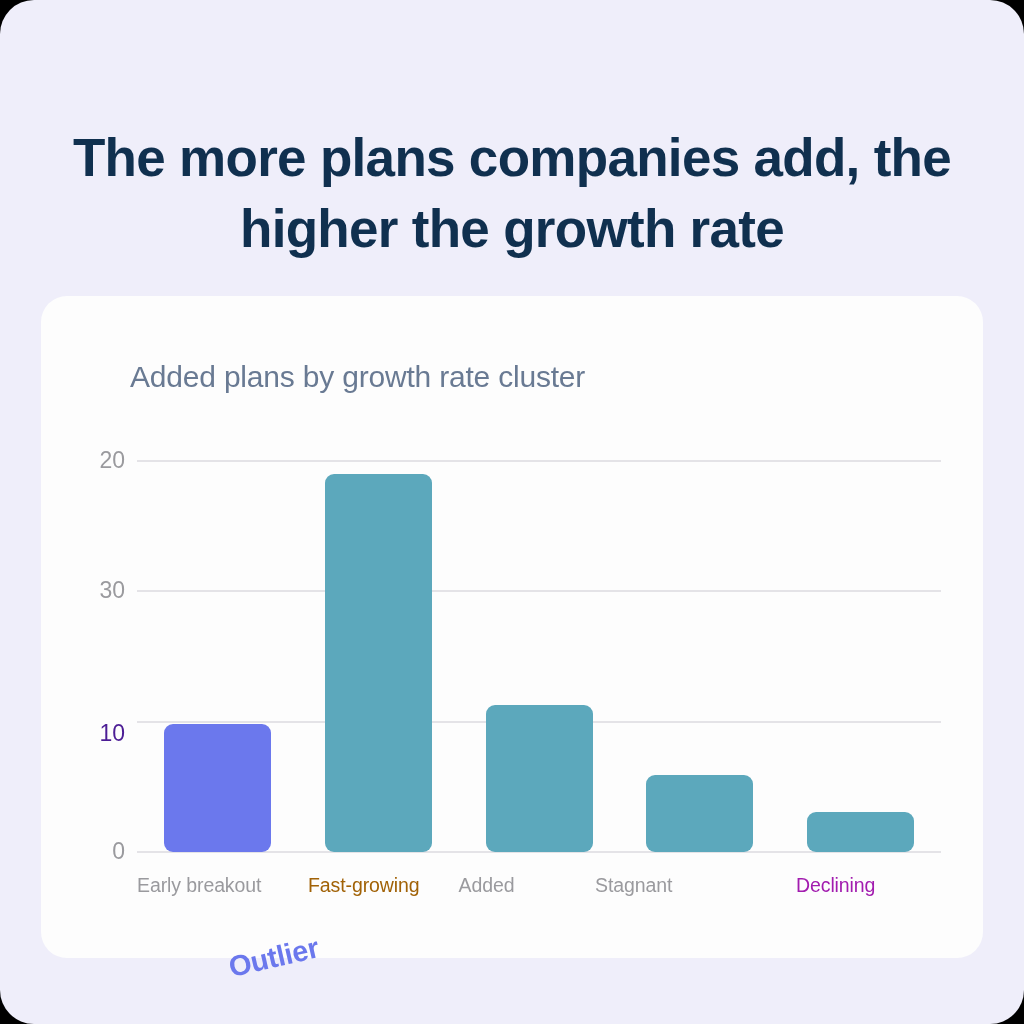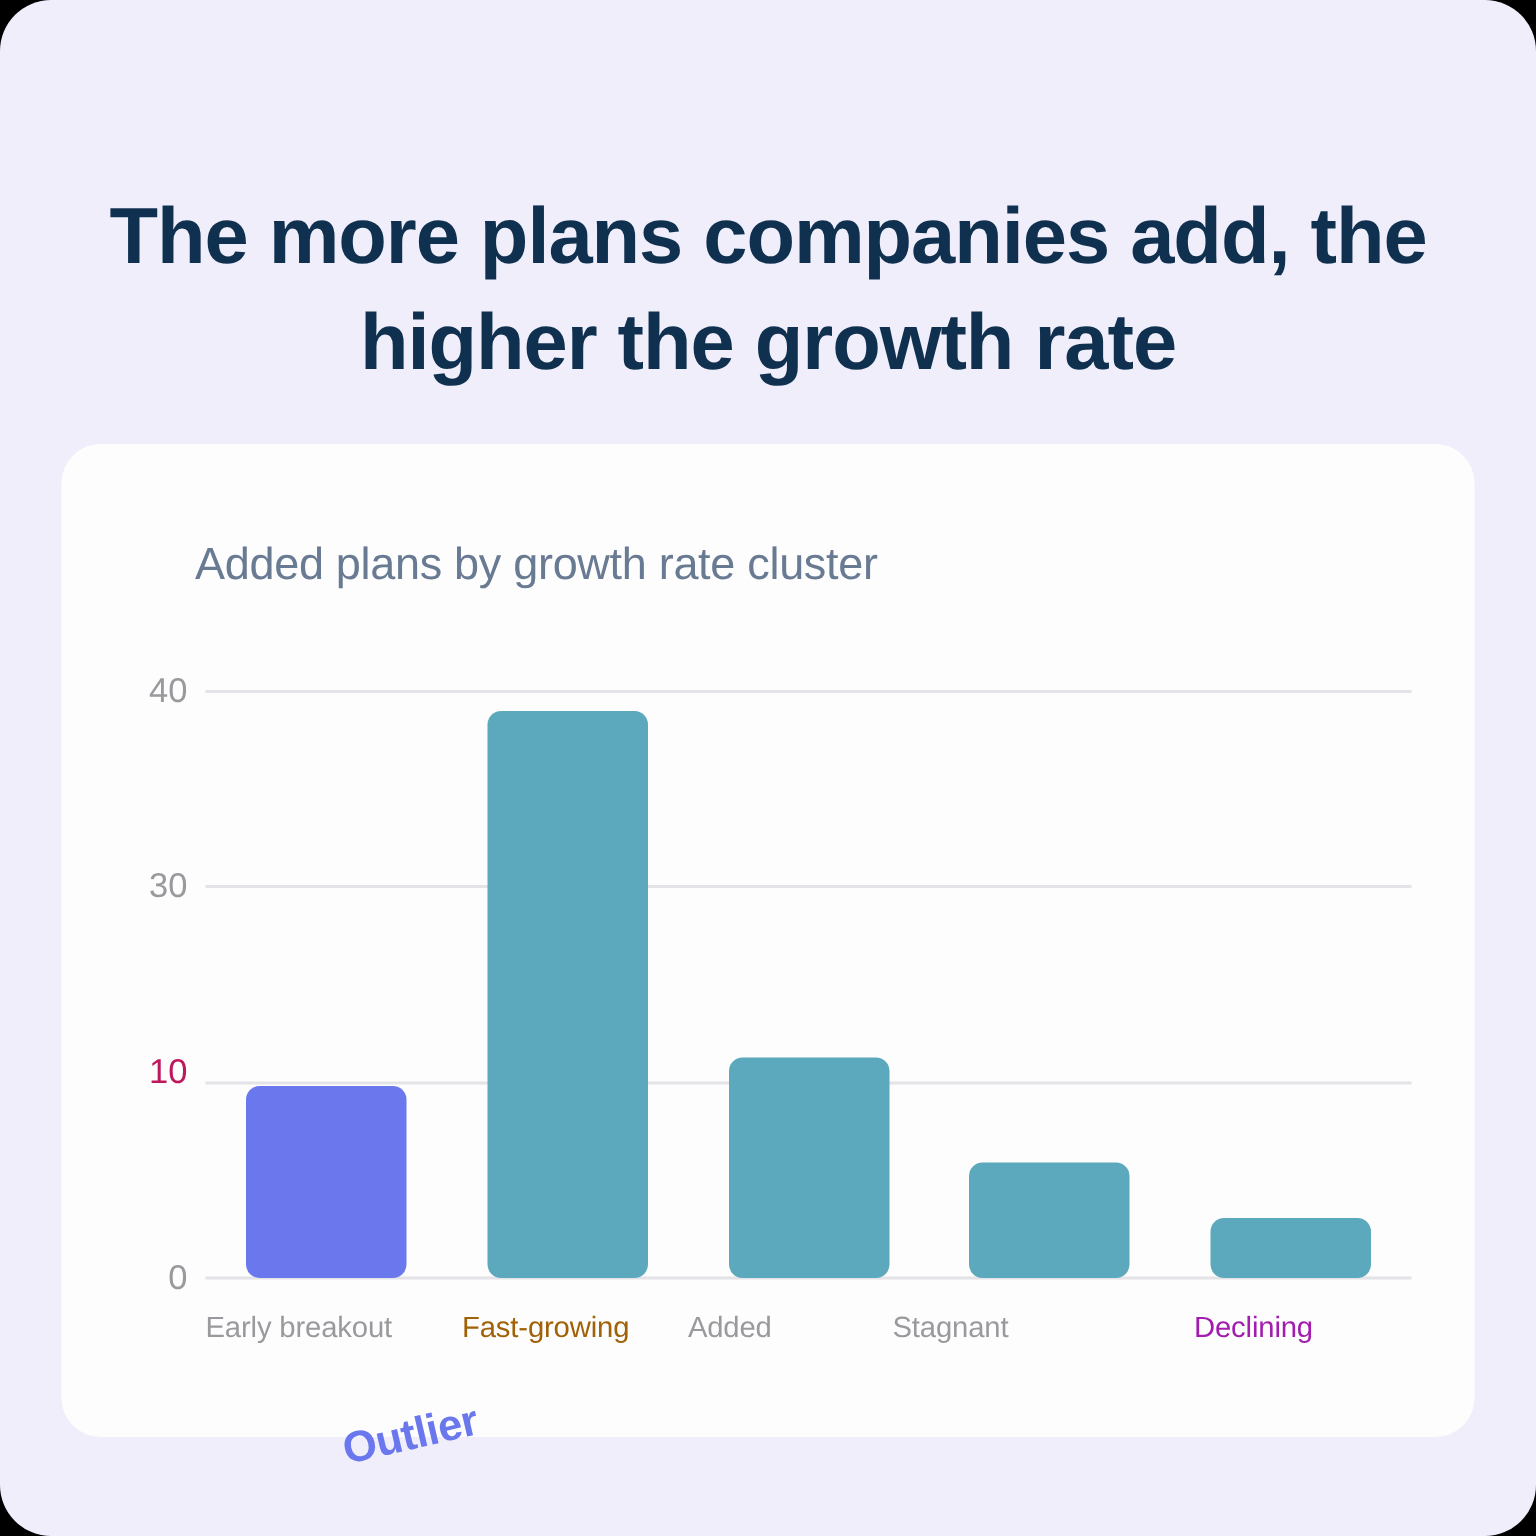--- a/index.html
+++ b/index.html
@@ -125,25 +125,25 @@
   <h1 id="headline">The more plans companies add, the higher the growth rate</h1>
 
   <div id="card">
 
     <div id="chart-subtitle">Added plans by growth rate cluster</div>
 
     <div id="plot">
         <div class="gridline" style="top: 555px; background: rgb(228, 227, 231);"></div>
         <div class="ytick" style="top: 544px; color: rgb(154, 154, 158);">0</div>
         <div class="gridline" style="top: 424.667px; background: rgb(228, 227, 231);"></div>
-        <div class="ytick" style="top: 407px; color: #be185d;">10</div>
+        <div class="ytick" style="top: 426px; color: #4c1d95;">10</div>
         <div class="gridline" style="top: 294.333px; background: rgb(228, 227, 231);"></div>
         <div class="ytick" style="top: 283.333px; color: rgb(154, 154, 158);">30</div>
         <div class="gridline" style="top: 164px; background: rgb(228, 227, 231);"></div>
-        <div class="ytick" style="top: 153px; color: rgb(154, 154, 158);">40</div>
+        <div class="ytick" style="top: 153px; color: rgb(154, 154, 158);">20</div>
         <div class="bar" style="left: 122.9px; width: 107px; height: 127.727px; background: rgb(107, 120, 237);"></div>
         <div class="xlabel" style="left: 96px; width: 160.8px; color: rgb(154, 154, 158);">Early breakout</div>
         <div class="bar" style="left: 283.7px; width: 107px; height: 377.967px; background: rgb(92, 168, 188);"></div>
         <div class="xlabel" style="left: 267px; width: 160.8px; color: #a16207;">Fast-growing</div>
         <div class="bar" style="left: 444.5px; width: 107px; height: 147.277px; background: rgb(92, 168, 188);"></div>
         <div class="xlabel" style="left: 417.6px; width: 160.8px; color: rgb(154, 154, 158);">Added</div>
         <div class="bar" style="left: 605.3px; width: 107px; height: 76.8967px; background: rgb(92, 168, 188);"></div>
         <div class="xlabel" style="left: 554px; width: 160.8px; color: rgb(154, 154, 158);">Stagnant</div>
         <div class="bar" style="left: 766.1px; width: 107px; height: 40.4033px; background: rgb(92, 168, 188);"></div>
         <div class="xlabel" style="left: 755px; width: 160.8px; color: #a21caf;">Declining</div>

